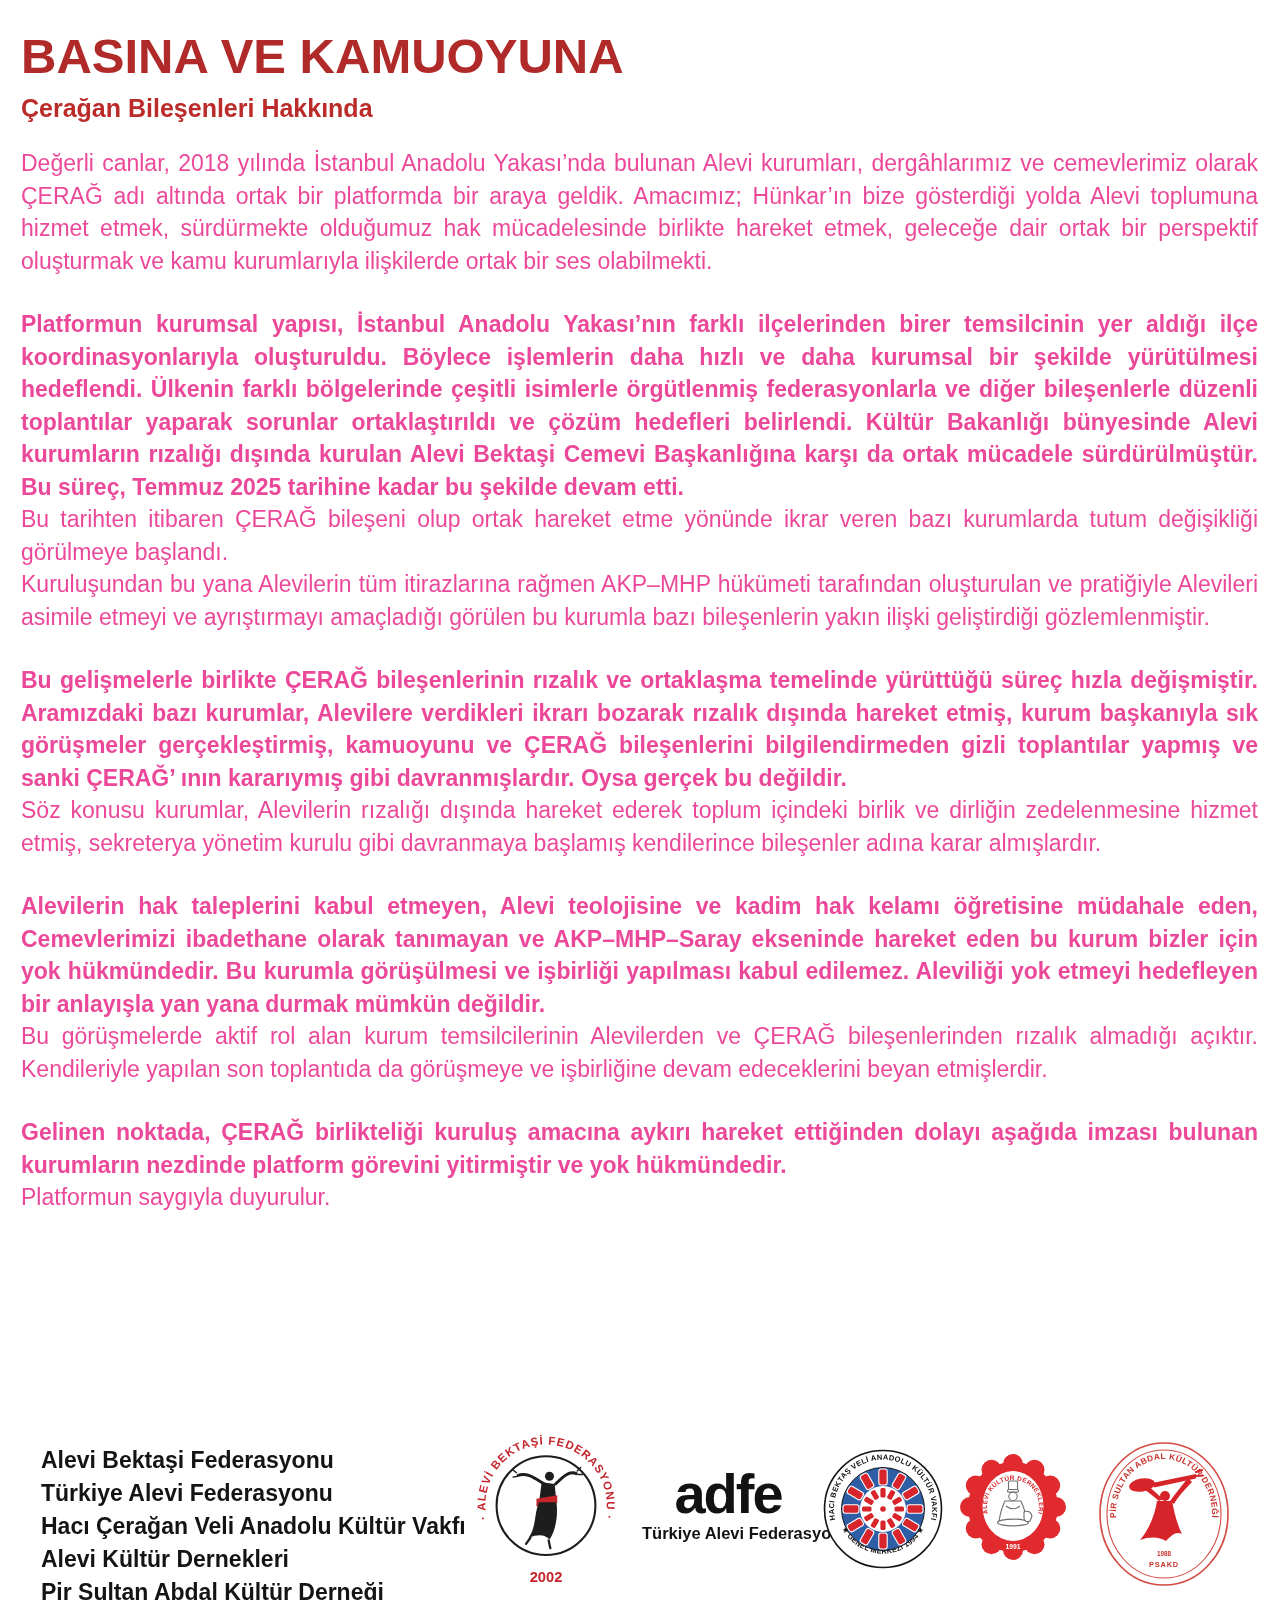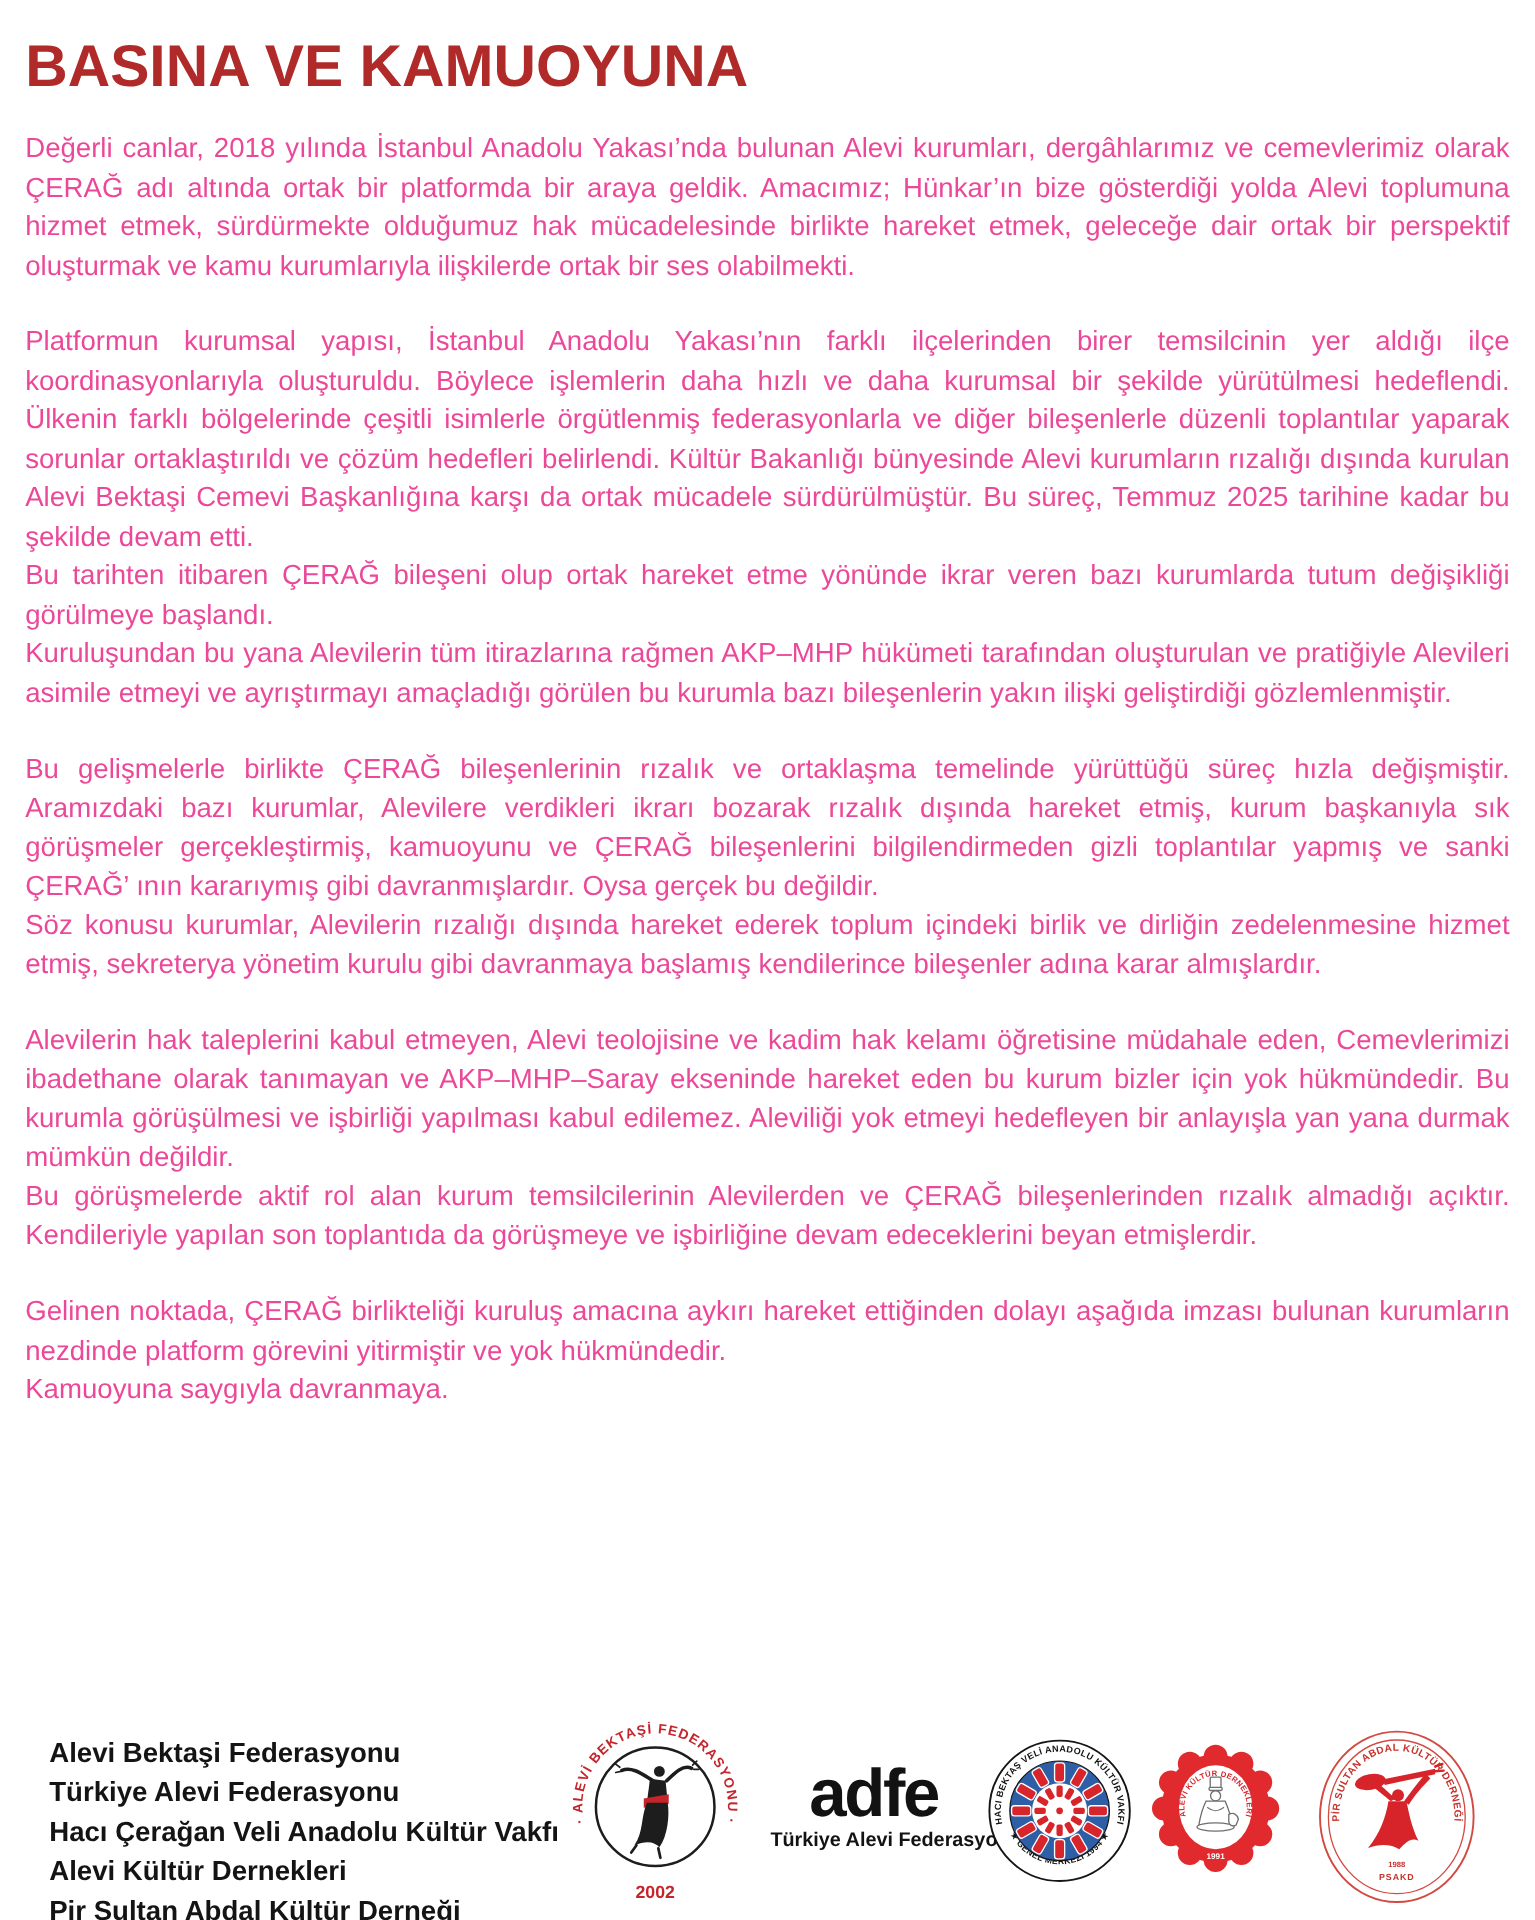--- a/index.html
+++ b/index.html
@@ -27,21 +27,21 @@
     line-height:1.0;
   }
   .bodytext{
     margin-top:26px;
     font-size:23px;
     line-height:32.5px;
     color:#ec4899;
     text-align:justify;
   }
   .para{margin:0;}
-  .para.gap{margin-top:31px;}
+  .para.gap{margin-top:31px;font-weight:bold;}
 
   .footer{
     position:absolute;
     left:0;top:1418px;
     width:1279px;height:182px;
     background:#ffffff;
   }
   .signatories{
     position:absolute;
     left:41px;top:26px;
@@ -60,32 +60,33 @@
   .logo-akd{left:954px;top:30px;width:118px;height:118px;}
   .logo-psakd{left:1096px;top:22px;width:136px;height:148px;}
   svg text{font-family:"Liberation Sans", sans-serif;}
 </style>
 </head>
 <body>
 
 <div class="page">
   <div class="content">
     <h1 class="title">BASINA VE KAMUOYUNA</h1>
+    <h2 class="subtitle">Çerağan Bileşenleri Hakkında</h2>
 
     <div class="bodytext">
       <p class="para">Değerli canlar, 2018 yılında İstanbul Anadolu Yakası’nda bulunan Alevi kurumları, dergâhlarımız ve cemevlerimiz olarak ÇERAĞ adı altında ortak bir platformda bir araya geldik. Amacımız; Hünkar’ın bize gösterdiği yolda Alevi toplumuna hizmet etmek, sürdürmekte olduğumuz hak mücadelesinde birlikte hareket etmek, geleceğe dair ortak bir perspektif oluşturmak ve kamu kurumlarıyla ilişkilerde ortak bir ses olabilmekti.</p>
       <p class="para gap">Platformun kurumsal yapısı, İstanbul Anadolu Yakası’nın farklı ilçelerinden birer temsilcinin yer aldığı ilçe koordinasyonlarıyla oluşturuldu. Böylece işlemlerin daha hızlı ve daha kurumsal bir şekilde yürütülmesi hedeflendi. Ülkenin farklı bölgelerinde çeşitli isimlerle örgütlenmiş federasyonlarla ve diğer bileşenlerle düzenli toplantılar yaparak sorunlar ortaklaştırıldı ve çözüm hedefleri belirlendi. Kültür Bakanlığı bünyesinde Alevi kurumların rızalığı dışında kurulan Alevi Bektaşi Cemevi Başkanlığına karşı da ortak mücadele sürdürülmüştür. Bu süreç, Temmuz 2025 tarihine kadar bu şekilde devam etti.</p>
       <p class="para">Bu tarihten itibaren ÇERAĞ bileşeni olup ortak hareket etme yönünde ikrar veren bazı kurumlarda tutum değişikliği görülmeye başlandı.</p>
       <p class="para">Kuruluşundan bu yana Alevilerin tüm itirazlarına rağmen AKP–MHP hükümeti tarafından oluşturulan ve pratiğiyle Alevileri asimile etmeyi ve ayrıştırmayı amaçladığı görülen bu kurumla bazı bileşenlerin yakın ilişki geliştirdiği gözlemlenmiştir.</p>
       <p class="para gap">Bu gelişmelerle birlikte ÇERAĞ bileşenlerinin rızalık ve ortaklaşma temelinde yürüttüğü süreç hızla değişmiştir. Aramızdaki bazı kurumlar, Alevilere verdikleri ikrarı bozarak rızalık dışında hareket etmiş, kurum başkanıyla sık görüşmeler gerçekleştirmiş, kamuoyunu ve ÇERAĞ bileşenlerini bilgilendirmeden gizli toplantılar yapmış ve sanki ÇERAĞ’ ının kararıymış gibi  davranmışlardır. Oysa gerçek bu değildir.</p>
       <p class="para">Söz konusu kurumlar, Alevilerin rızalığı dışında hareket ederek toplum içindeki birlik ve dirliğin zedelenmesine hizmet etmiş, sekreterya yönetim kurulu gibi davranmaya başlamış kendilerince bileşenler adına karar almışlardır.</p>
       <p class="para gap">Alevilerin hak taleplerini kabul etmeyen, Alevi teolojisine ve kadim hak kelamı öğretisine müdahale eden, Cemevlerimizi ibadethane olarak tanımayan ve AKP–MHP–Saray ekseninde hareket eden bu kurum bizler için yok hükmündedir. Bu kurumla görüşülmesi ve işbirliği yapılması kabul edilemez. Aleviliği yok etmeyi hedefleyen bir anlayışla yan yana durmak mümkün değildir.</p>
       <p class="para">Bu görüşmelerde aktif rol alan kurum temsilcilerinin Alevilerden ve ÇERAĞ bileşenlerinden rızalık almadığı açıktır. Kendileriyle yapılan son toplantıda da görüşmeye ve işbirliğine devam edeceklerini beyan etmişlerdir.</p>
       <p class="para gap">Gelinen noktada, ÇERAĞ birlikteliği kuruluş amacına aykırı hareket ettiğinden dolayı aşağıda imzası bulunan kurumların nezdinde platform görevini yitirmiştir ve yok hükmündedir.</p>
-      <p class="para">Kamuoyuna saygıyla davranmaya.</p>
+      <p class="para">Platformun saygıyla duyurulur.</p>
     </div>
   </div>
 
   <div class="footer">
     <div class="signatories">
       <div>Alevi Bektaşi Federasyonu</div>
       <div>Türkiye Alevi Federasyonu</div>
       <div>Hacı Çerağan Veli Anadolu Kültür Vakfı</div>
       <div>Alevi Kültür Dernekleri</div>
       <div>Pir Sultan Abdal Kültür Derneği</div>

